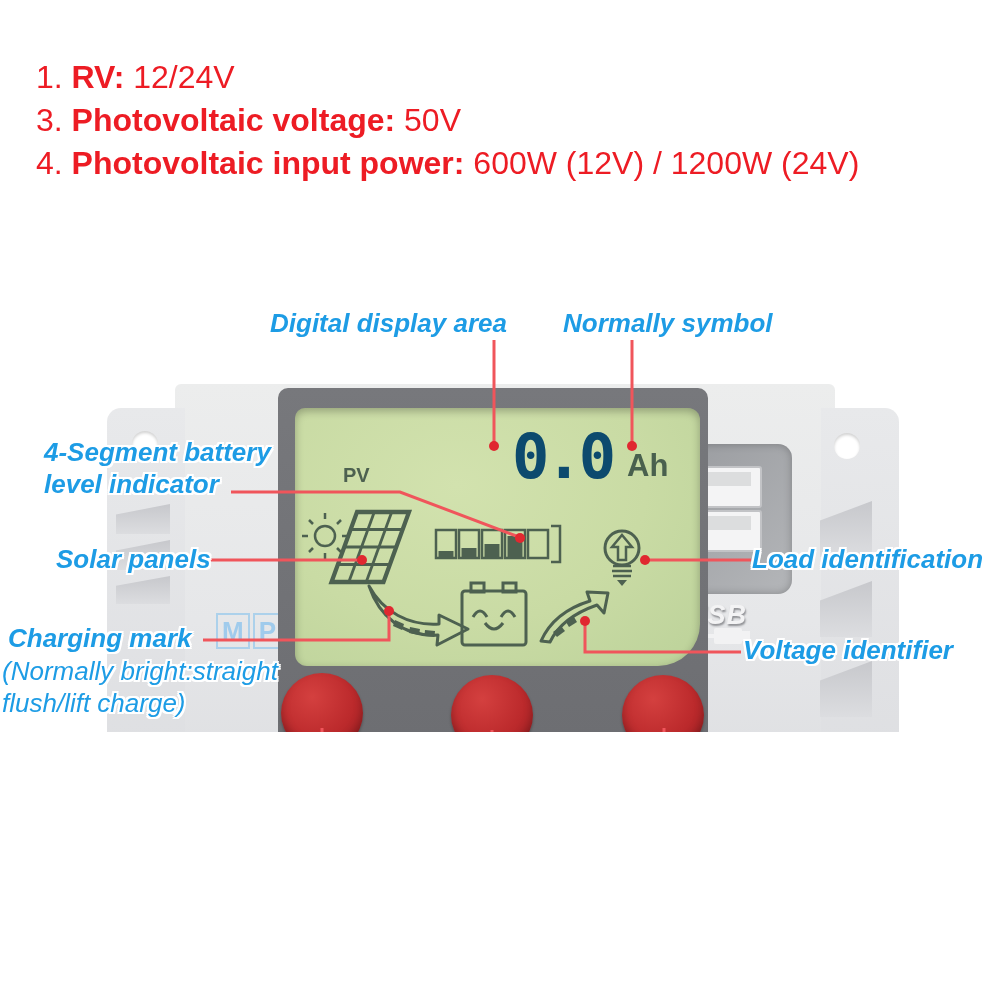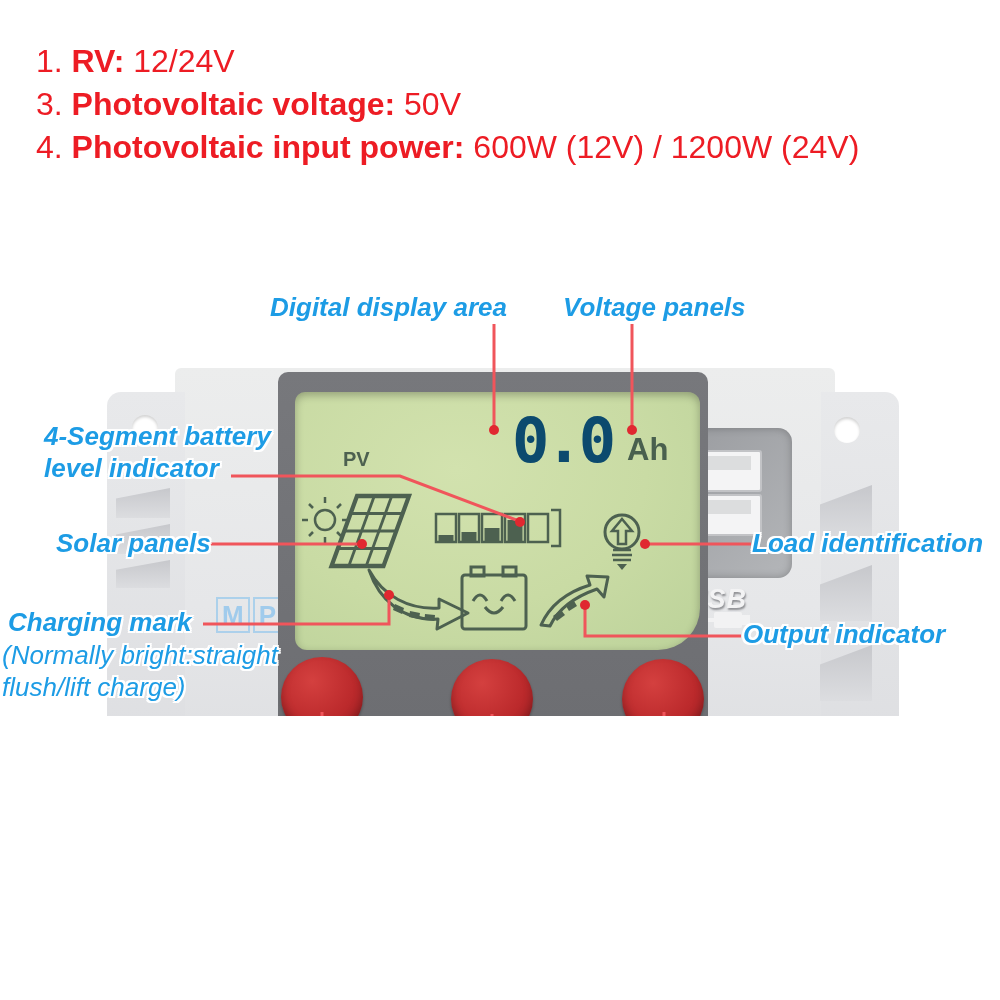--- a/index.html
+++ b/index.html
@@ -1,17 +1,17 @@
 <!DOCTYPE html>
 <html><head>
 <meta charset="utf-8">
 <style>
   html,body{margin:0;padding:0;background:#ffffff;}
   .stage{position:relative;width:1000px;height:716px;background:#ffffff;overflow:hidden;
-         font-family:"Liberation Sans", sans-serif;}
+         font-family:"Liberation Sans", sans-serif;margin-top:16px;}
   .abs{position:absolute;}
 
   
   .specs{position:absolute;left:36px;top:40px;color:#ed1c24;font-size:32px;line-height:43px;}
   .specs b{font-weight:bold;}
 
   
   .lbl{position:absolute;color:#1d9ce5;font-size:26px;font-weight:bold;font-style:italic;
        white-space:nowrap;z-index:40;
        text-shadow:-2px -2px 0 #fff,2px -2px 0 #fff,-2px 2px 0 #fff,2px 2px 0 #fff,
@@ -240,25 +240,25 @@
       <circle cx="645" cy="544" r="5"></circle>
       <circle cx="389" cy="595" r="5"></circle>
       <circle cx="585" cy="605" r="5"></circle>
       <circle cx="322" cy="735" r="5"></circle>
       <circle cx="492" cy="735" r="5"></circle>
       <circle cx="664" cy="733" r="5"></circle>
     </g>
   </svg>
 
   <div class="lbl" style="left:270px;top:292px;">Digital display area</div>
-  <div class="lbl" style="left:563px;top:292px;">Voltage panels</div>
+  <div class="lbl" style="left:563px;top:292px;">Normally symbol</div>
   <div class="lbl" style="left:44px;top:421px;">4-Segment battery</div>
   <div class="lbl" style="left:44px;top:453px;">level indicator</div>
   <div class="lbl" style="left:56px;top:528px;">Solar panels</div>
   <div class="lbl" style="left:752px;top:528px;">Load identification</div>
   <div class="lbl" style="left:8px;top:607px;">Charging mark</div>
   <div class="lbl thin" style="left:2px;top:640px;">(Normally bright:straight</div>
   <div class="lbl thin" style="left:2px;top:672px;">flush/lift charge)</div>
-  <div class="lbl" style="left:743px;top:619px;">Output indicator</div>
+  <div class="lbl" style="left:743px;top:619px;">Voltage identifier</div>
   <div class="lbl" style="left:283px;top:893px;">Menu</div>
   <div class="lbl" style="left:396px;top:897px;">On the turn</div>
 
 </div>
 
 </body></html>

